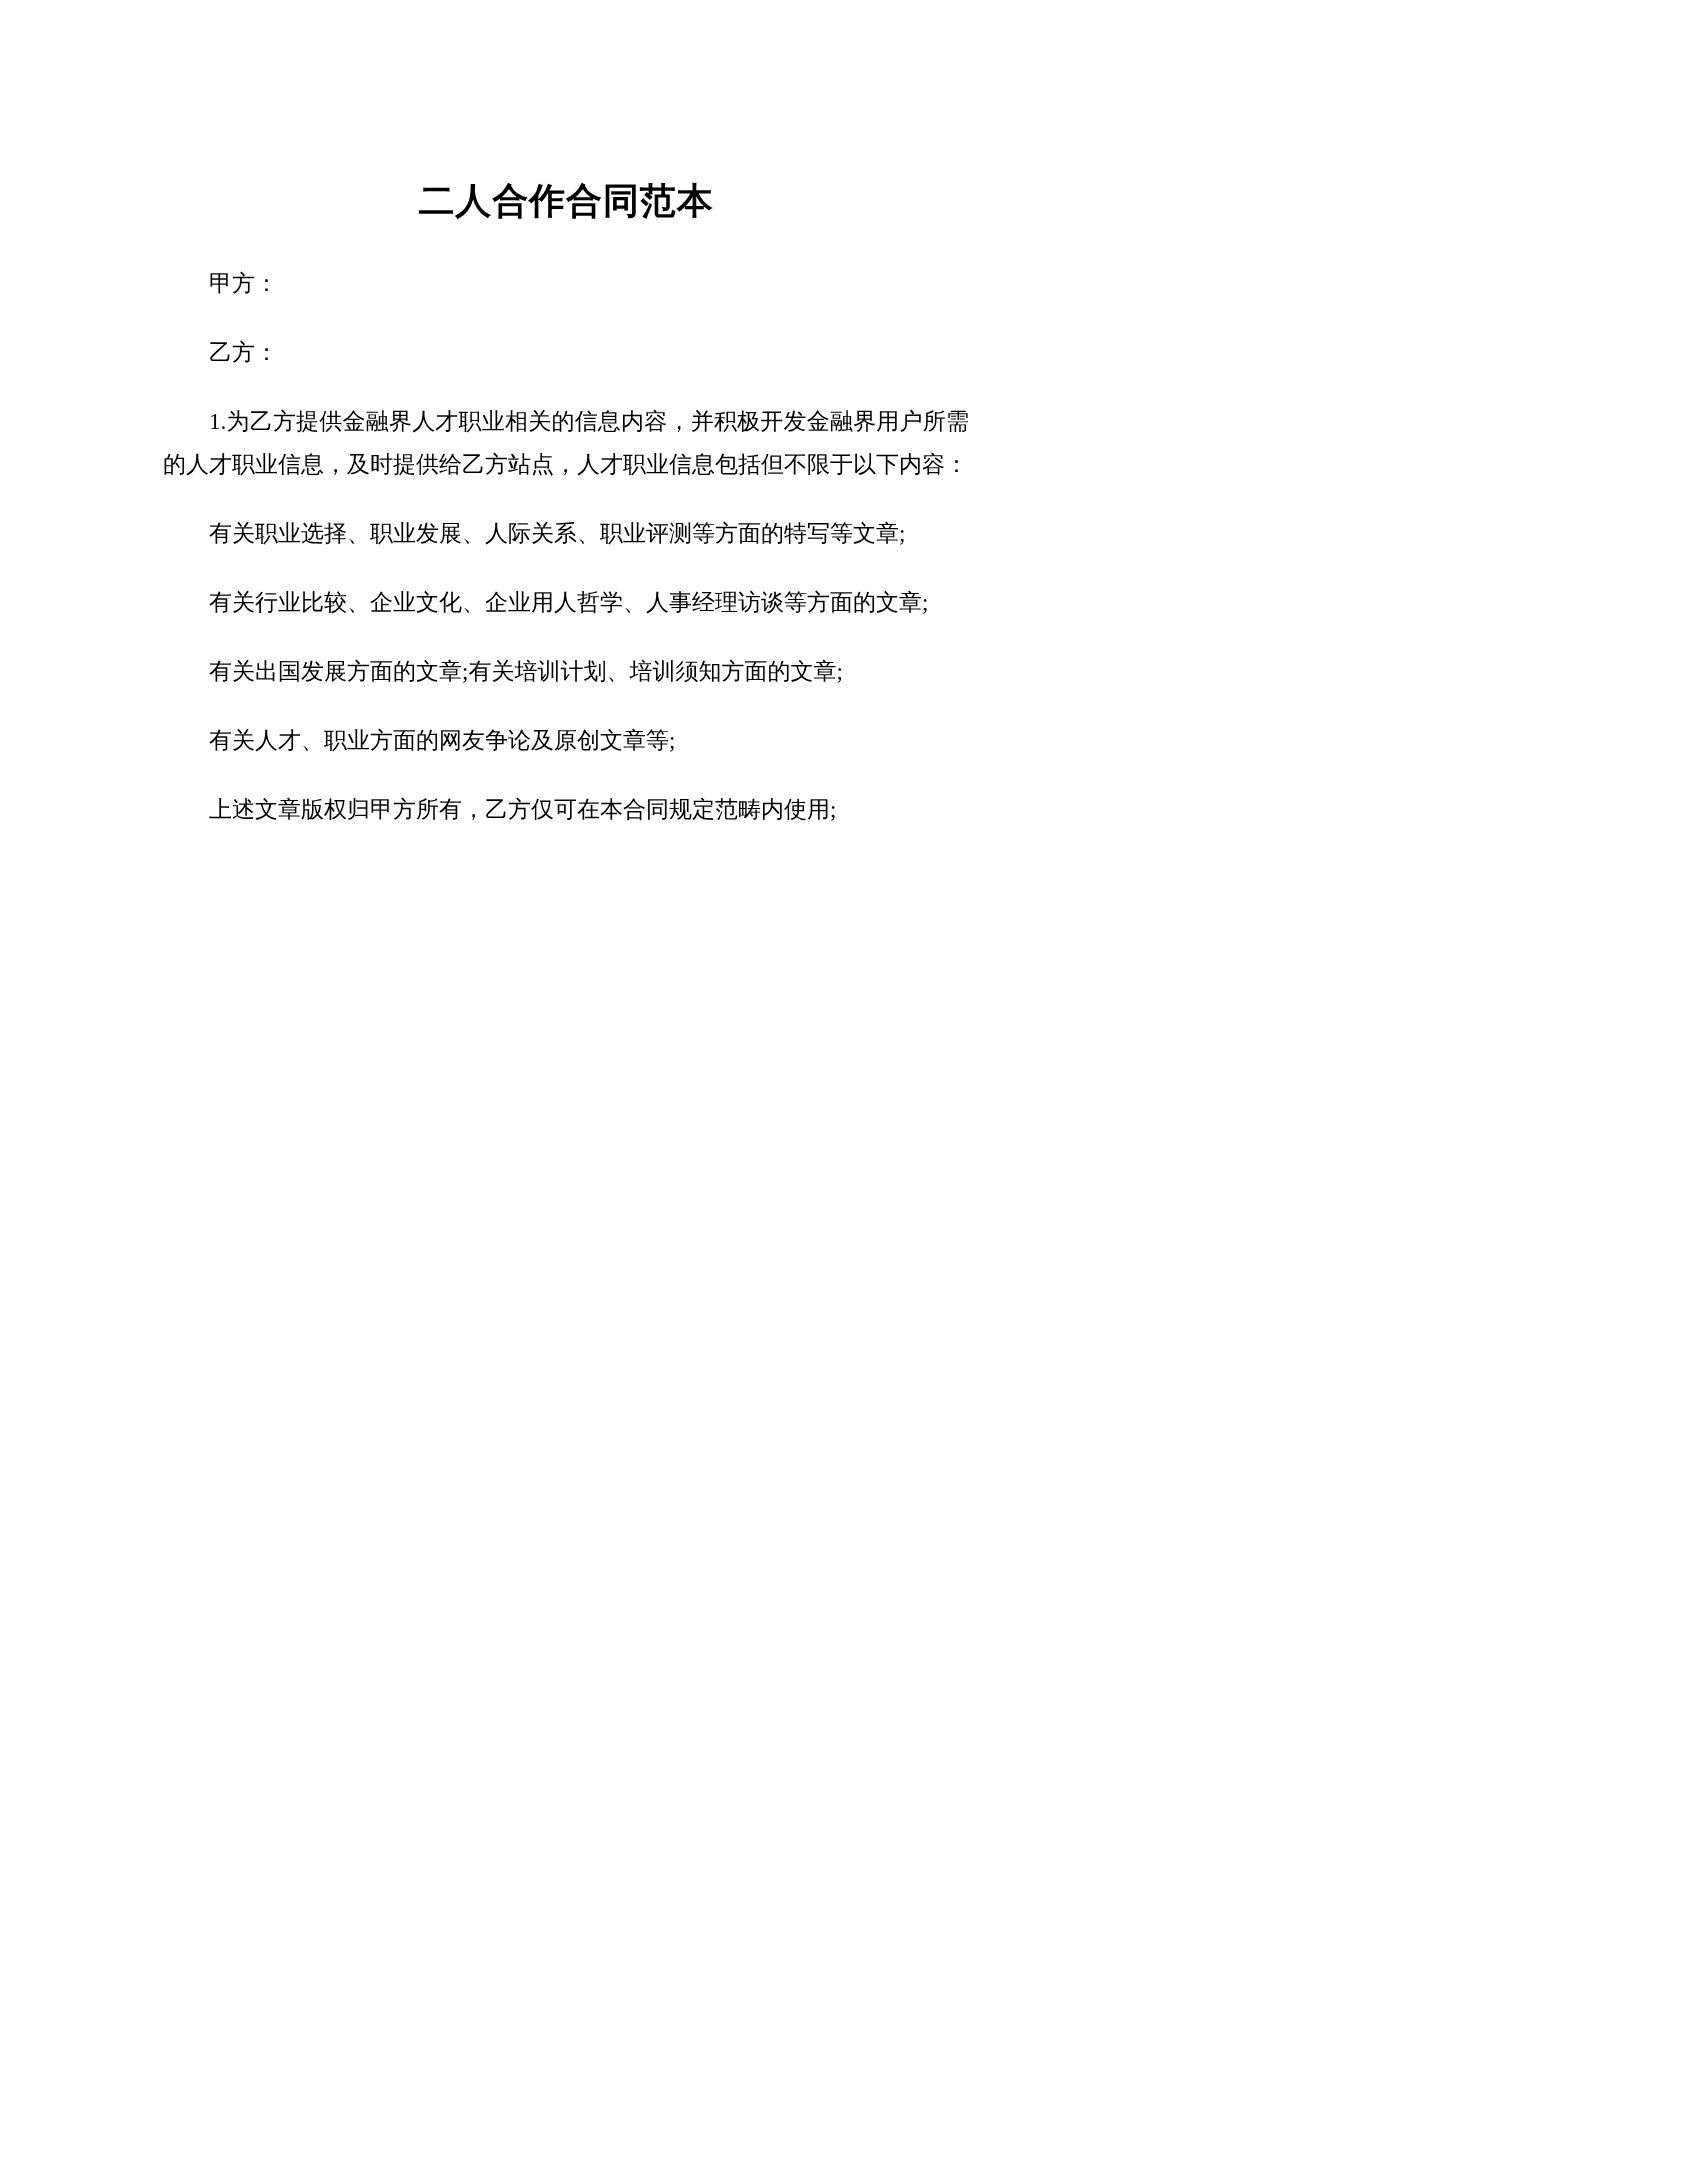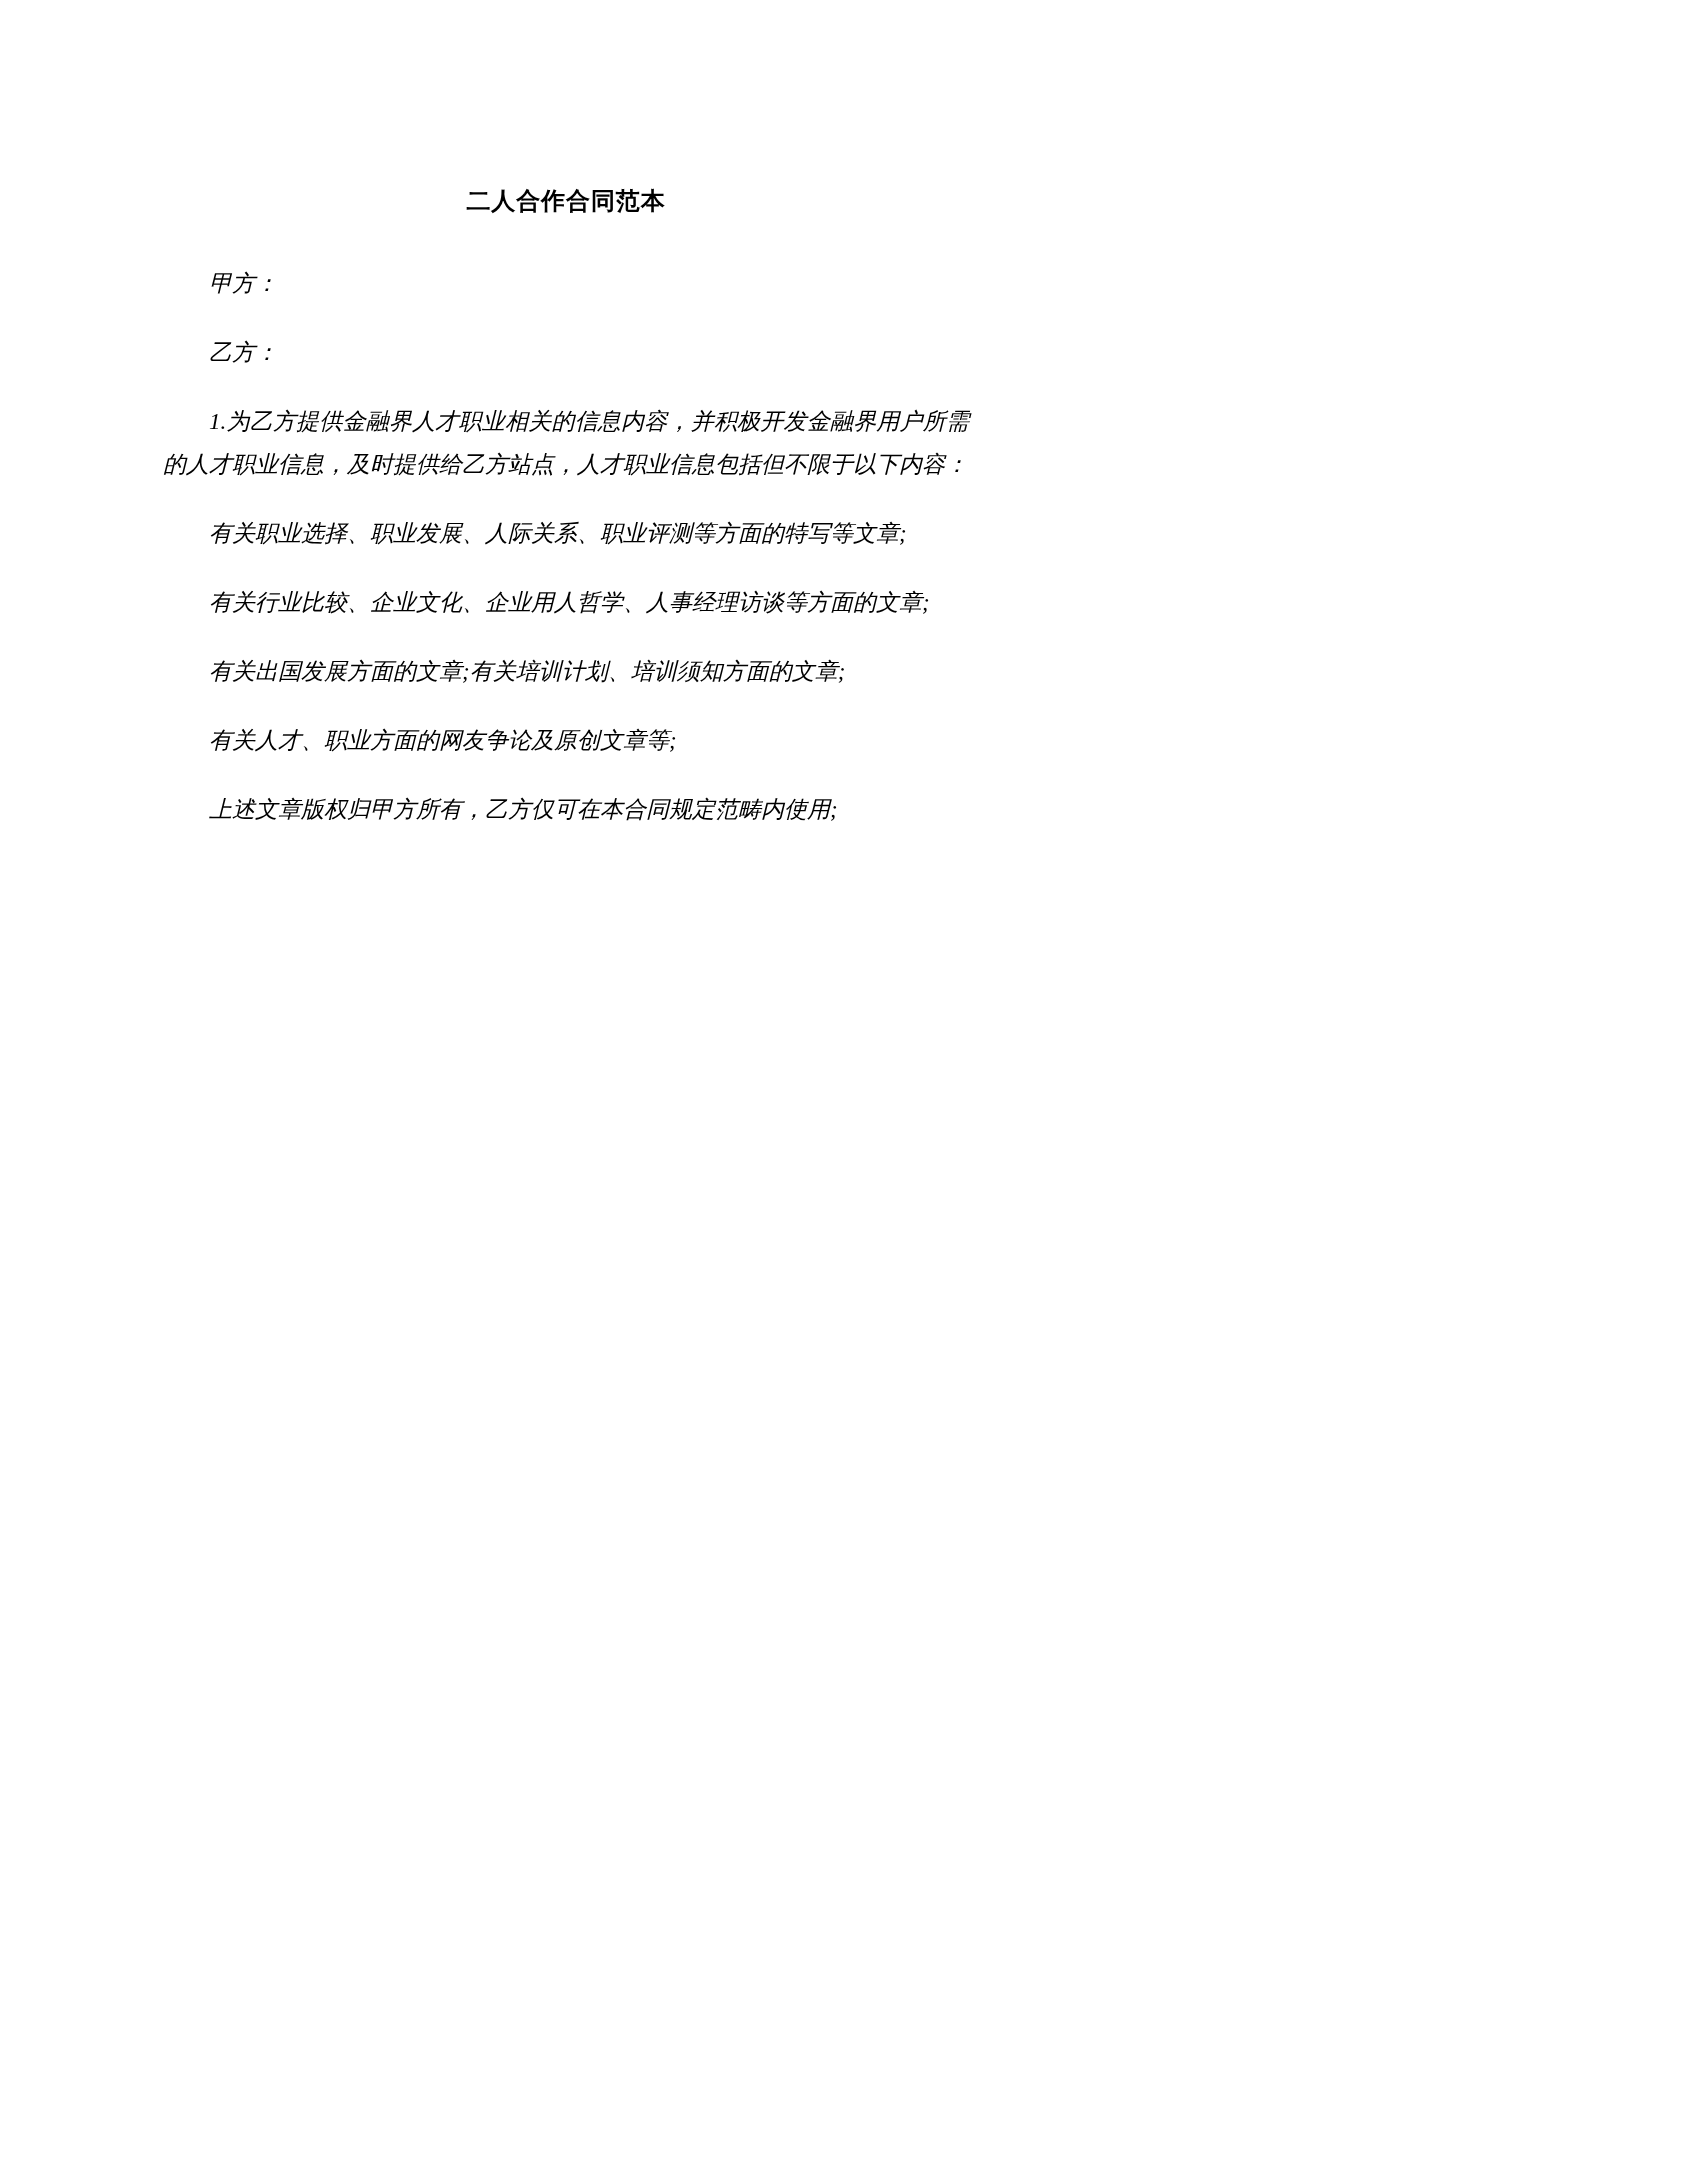--- a/index.html
+++ b/index.html
@@ -22,36 +22,35 @@
   }
 
   .content {
     position: absolute;
     left: 163px;
     top: 180px;
     width: 806px;
   }
 
   .doc-title {
-    font-size: 24px;
+    font-size: 36px;
     font-weight: bold;
     text-align: center;
     line-height: 43px;
     margin-bottom: 39px;
     letter-spacing: 0.9px;
   }
 
   .para {
     font-size: 23px;
     line-height: 43px;
     text-align: justify;
     text-indent: 2em;
     margin: 26px 0;
     word-break: break-all;
-    font-style: italic;
   }
 </style>
 </head>
 <body>
 
 <div class="page">
   <div class="content">
 
     <h1 class="doc-title">二人合作合同范本</h1>
 

